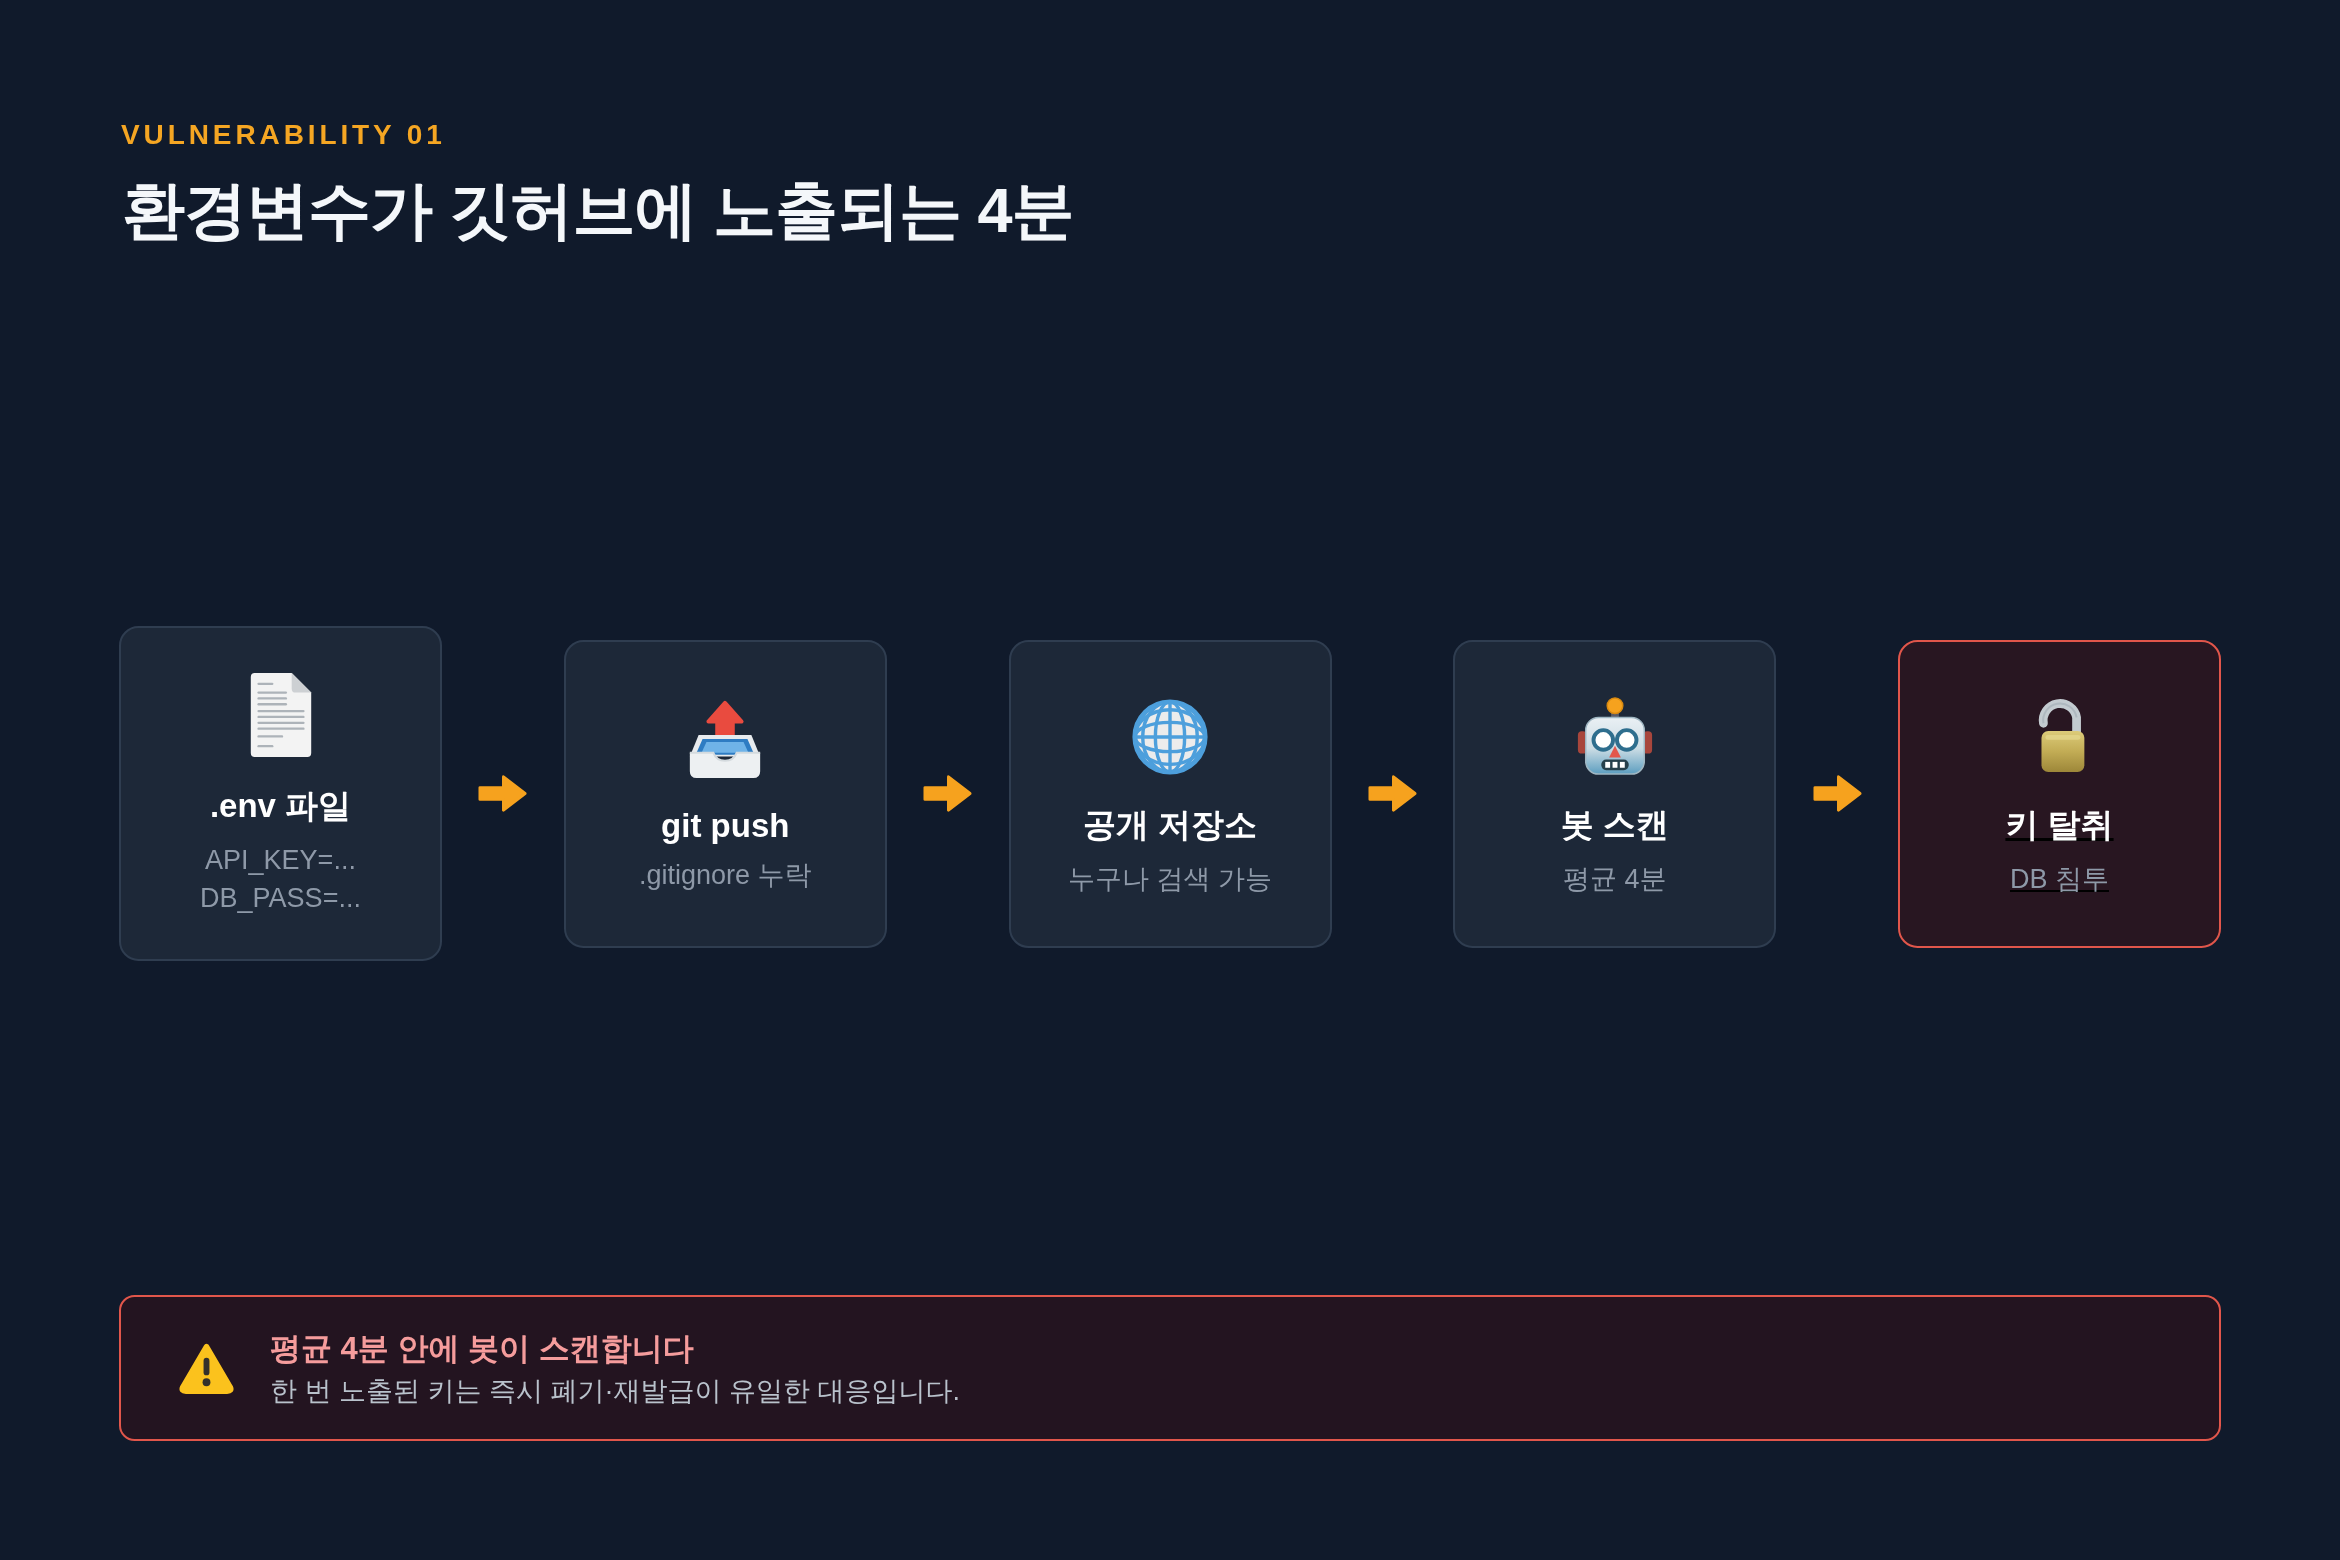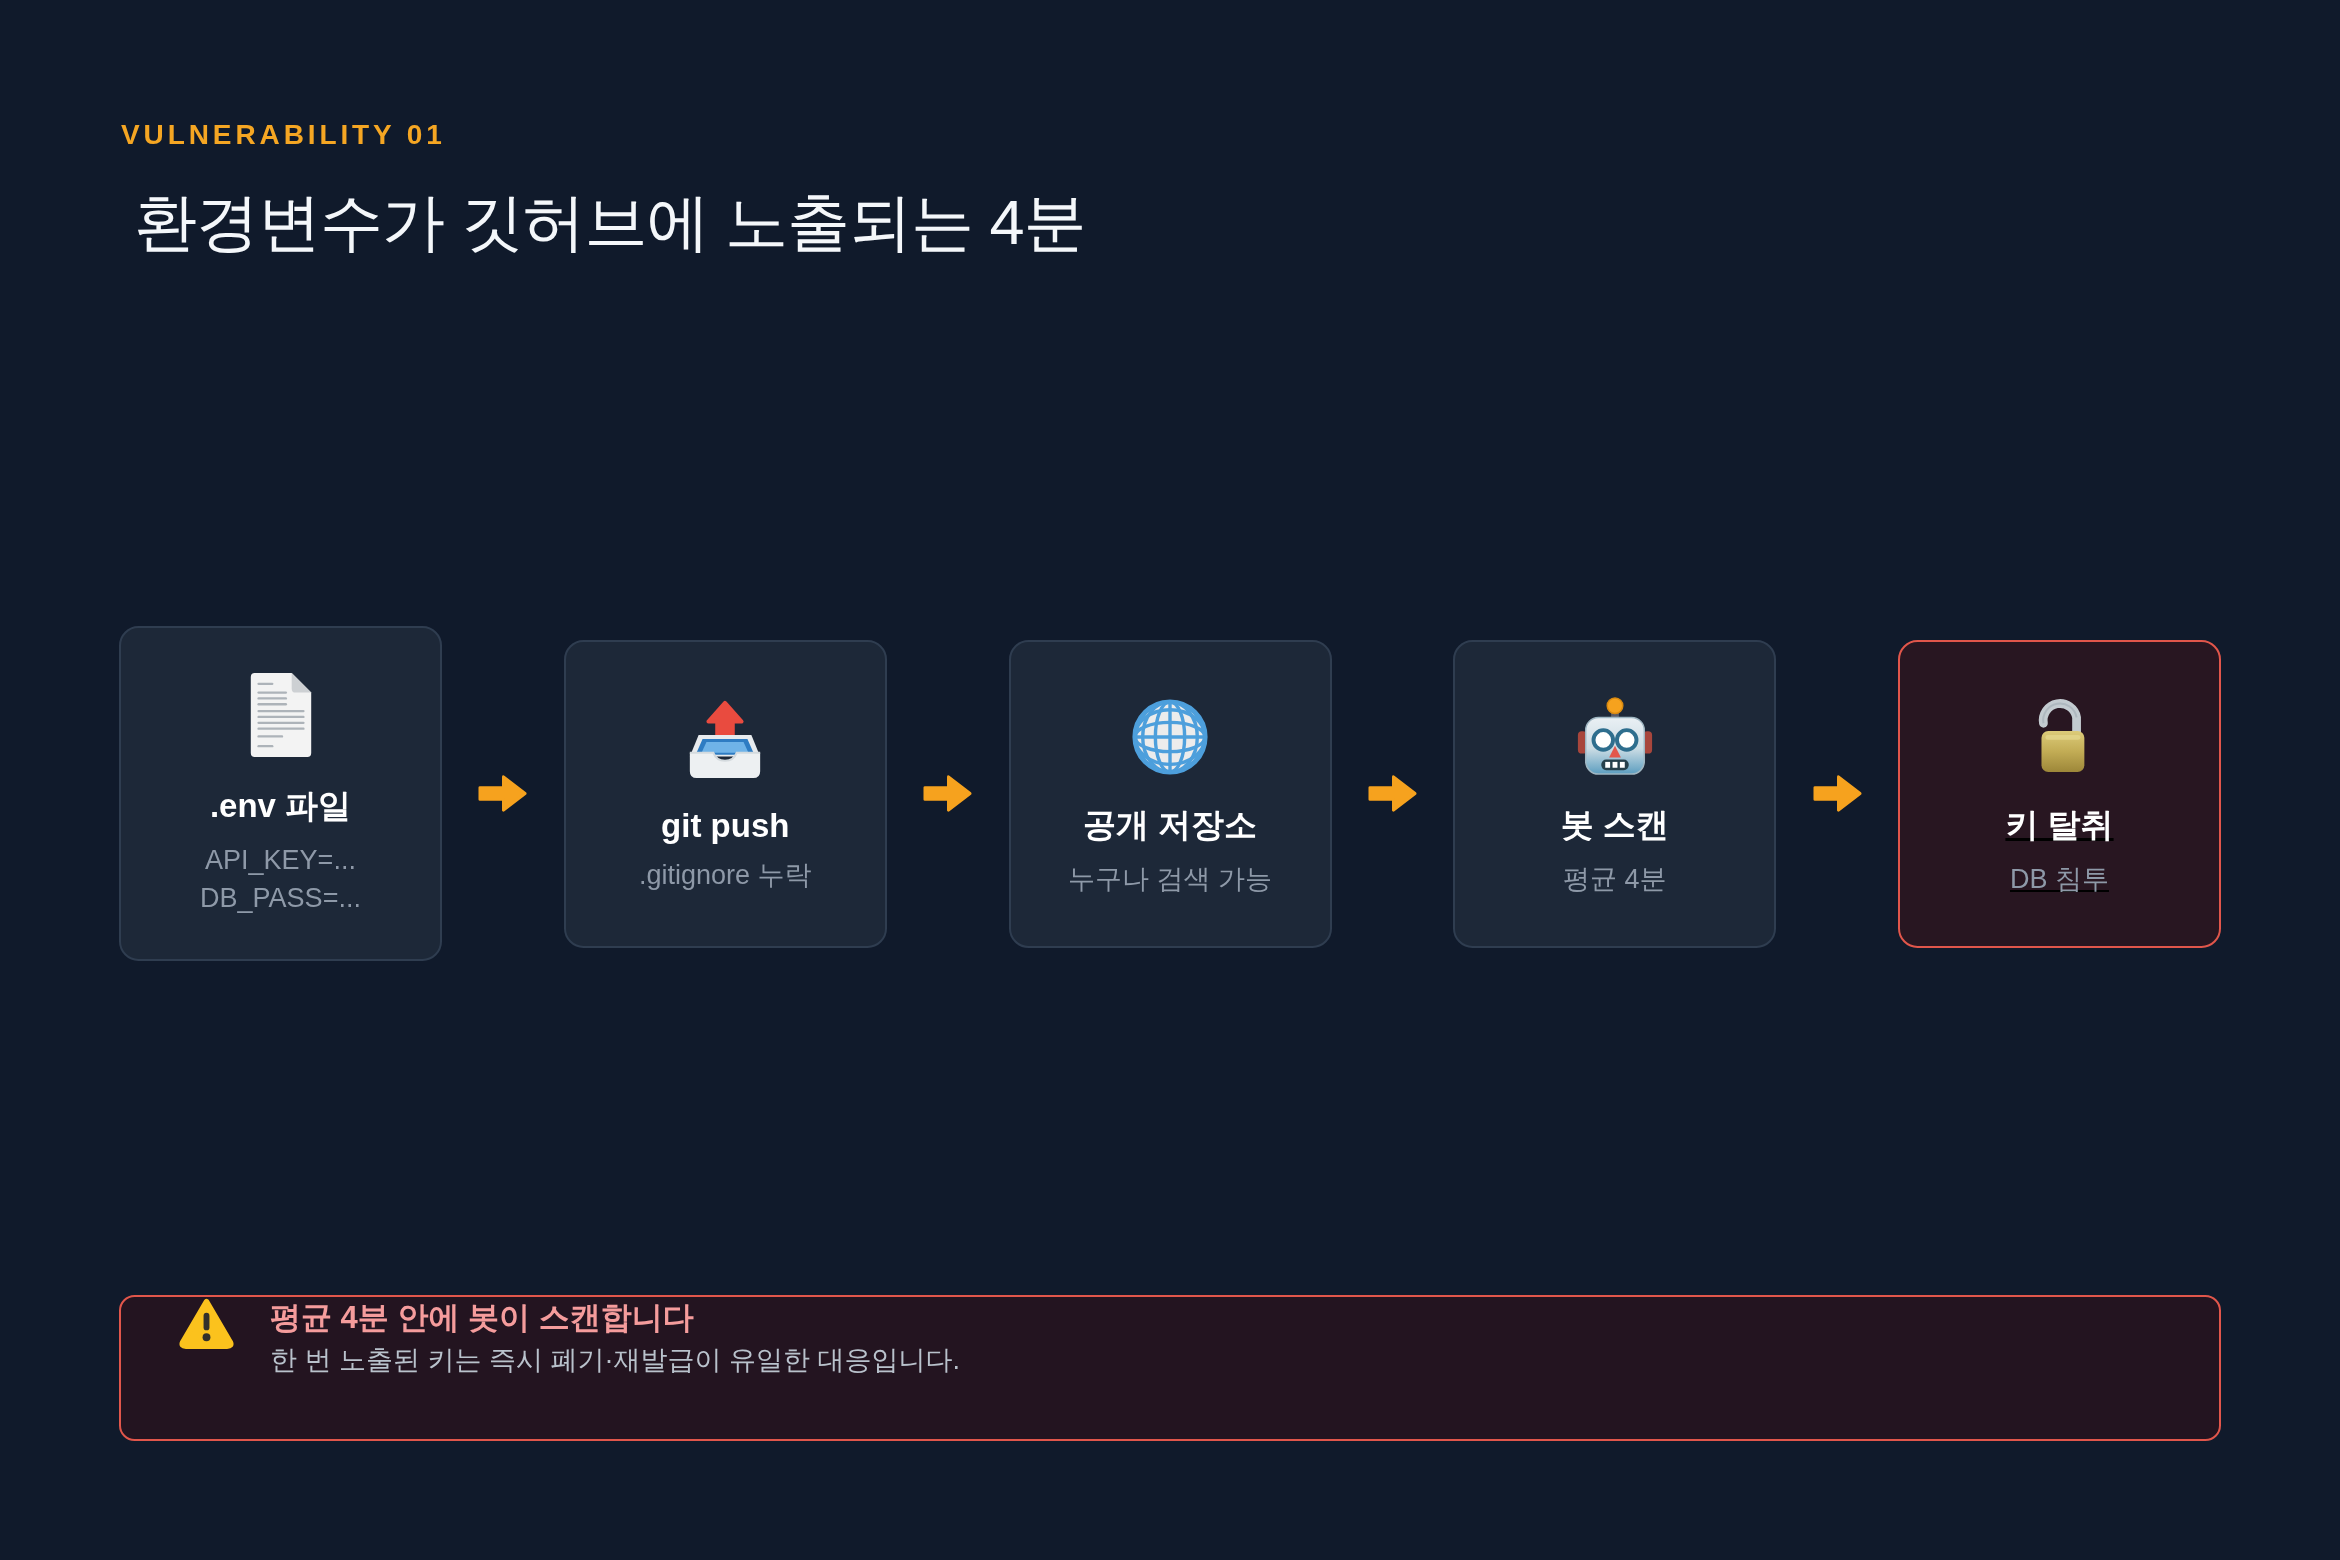--- a/index.html
+++ b/index.html
@@ -10,22 +10,22 @@
   }
   .slide { position: relative; width: 2341px; height: 1560px; background: #101A2B; }
 
   .eyebrow {
     position: absolute; left: 121px; top: 119px;
     font-size: 28px; font-weight: 700; letter-spacing: 3.9px;
     color: #F5A623;
     text-align: right;
   }
   .title {
-    position: absolute; left: 118px; top: 164px; margin: 16px;
-    font-size: 63px; font-weight: 400; letter-spacing: -1px;
+    position: absolute; left: 118px; top: 164px; margin: 4px;
+    font-size: 63px; font-weight: 700; letter-spacing: -1px;
     color: #F4F7FA;
   }
 
   .flow {
     position: absolute; left: 119px; right: 120px; top: 622px; height: 343px;
     display: flex; align-items: center; justify-content: space-between;
   }
   .card {
     flex: 0 0 323px; box-sizing: border-box; min-height: 308px;
     background: #1D2838; border: 2px solid #2F3D50; border-radius: 19.5px;
@@ -35,21 +35,21 @@
   .card.danger { background: #281621; border-color: #E1564B; text-decoration: underline; }
   .card .icon { display: block; height: 90px; display: flex; align-items: flex-end; }
   .card-title { margin-top: 25px; font-size: 33px; font-weight: 700; color: #FFFFFF; }
   .card-sub { margin-top: 12.7px; font-size: 27px; color: #8E99A8; line-height: 1.4; }
   .flow-arrow { flex: 1 1 auto; display: flex; align-items: center; justify-content: center; }
 
   .alert {
     position: absolute; left: 119px; right: 120px; top: 1295px; height: 146px;
     box-sizing: border-box;
     background: #231420; border: 2px solid #E1564B; border-radius: 15.6px;
-    display: flex; align-items: flex-start; gap: 35px; padding: 0 57px;
+    display: flex; align-items: center; gap: 35px; padding: 0 57px;
   }
   .alert-title { font-size: 31px; font-weight: 700; color: #F59C9C; }
   .alert-desc { margin-top: 3px; font-size: 27px; color: #B9C2CC; }
 
   svg { display: block; }
 </style>
 </head>
 <body>
 
 <div class="slide">

